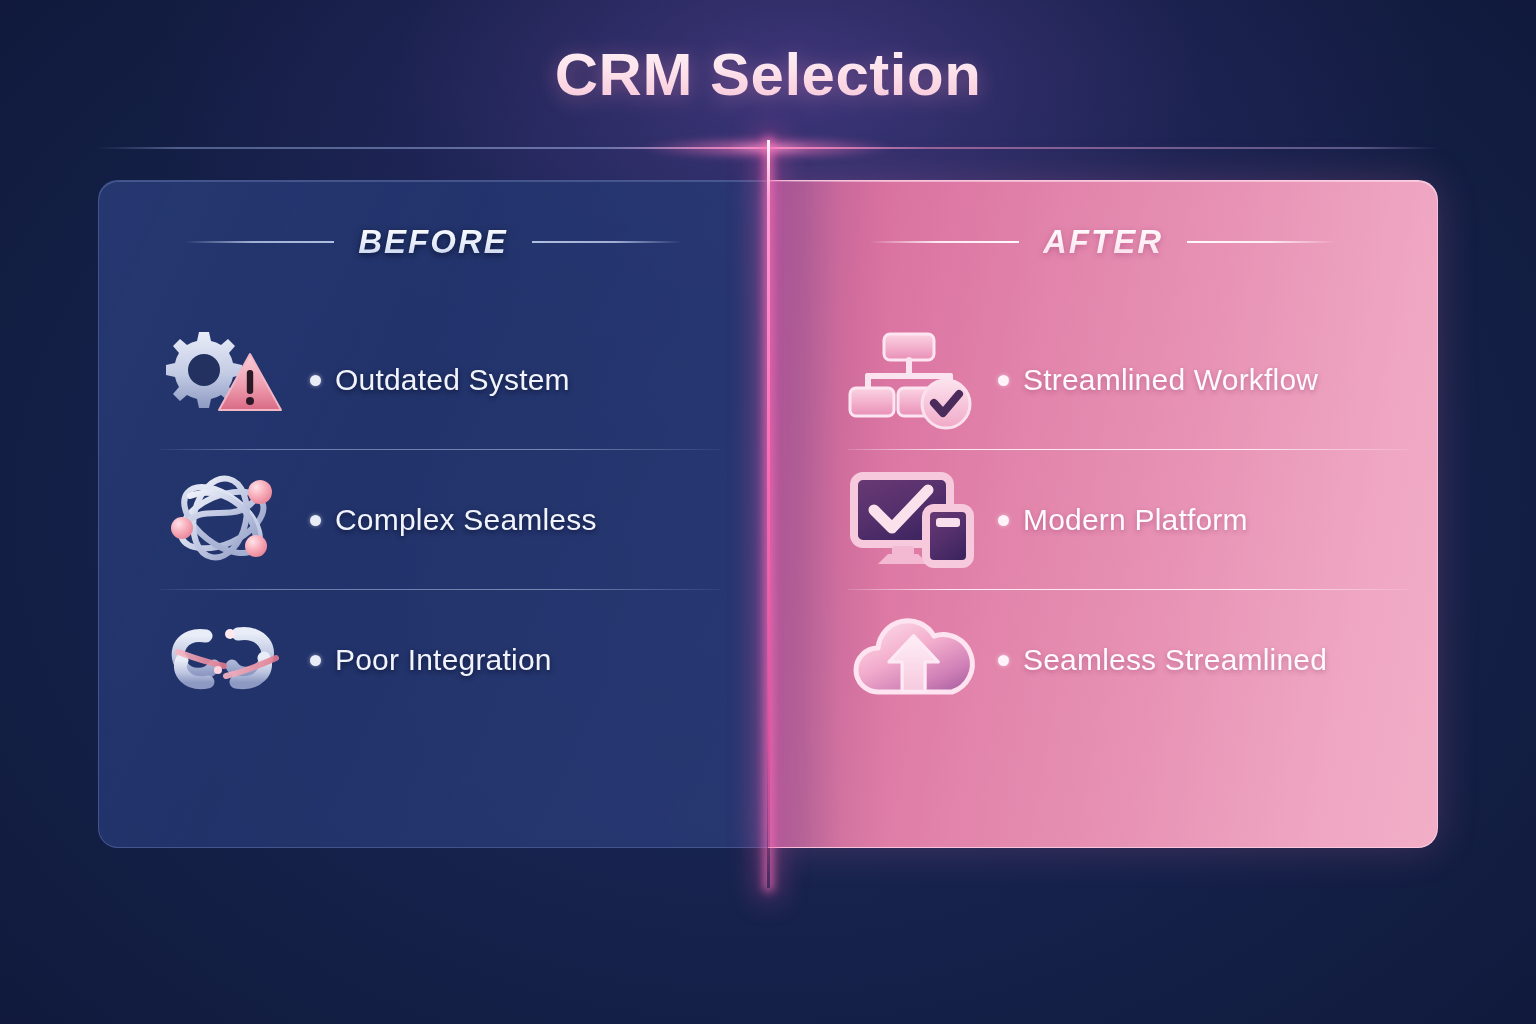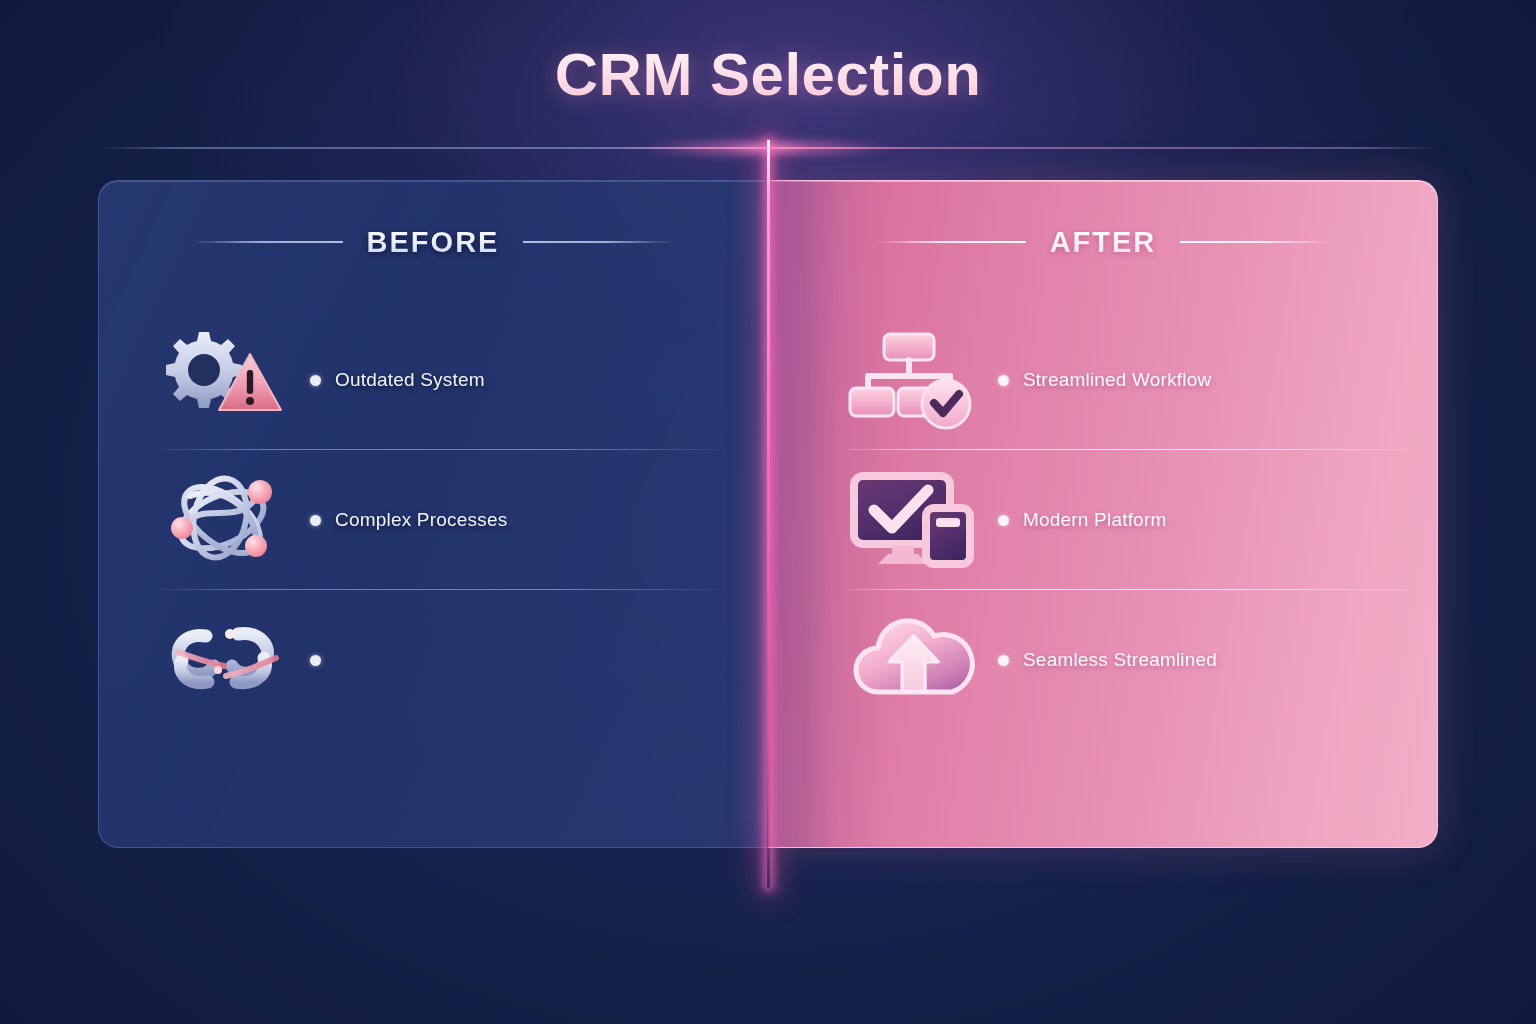--- a/index.html
+++ b/index.html
@@ -107,21 +107,21 @@
   .sec-head.before .sec-line.r{
     background:linear-gradient(90deg, rgba(200,215,245,0.85) 0%, rgba(200,215,245,0.75) 55%, rgba(190,205,240,0) 100%);
   }
   .sec-head.after .sec-line{
     background:linear-gradient(90deg, rgba(255,240,248,0) 0%, rgba(255,246,250,0.9) 45%, rgba(255,250,253,1) 100%);
   }
   .sec-head.after .sec-line.r{
     background:linear-gradient(90deg, rgba(255,250,253,1) 0%, rgba(255,246,250,0.9) 55%, rgba(255,240,248,0) 100%);
   }
   .sec-title{
-    font-size:29px;font-weight:700;letter-spacing:2px;
+    font-size:33px;font-weight:700;letter-spacing:2px;font-style:italic;
   }
   .sec-title.before{
     background:linear-gradient(180deg,#ffffff 0%,#e6ecfa 55%,#bfcce8 100%);
     -webkit-background-clip:text;background-clip:text;-webkit-text-fill-color:transparent;color:transparent;
     filter:drop-shadow(0 2px 3px rgba(6,14,40,0.75));
   }
   .sec-title.after{
     background:linear-gradient(180deg,#ffffff 0%,#fdeef4 55%,#f8d9e6 100%);
     -webkit-background-clip:text;background-clip:text;-webkit-text-fill-color:transparent;color:transparent;
     filter:drop-shadow(0 2px 3px rgba(150,60,110,0.45));
@@ -149,21 +149,21 @@
     width:150px;min-width:150px;height:108px;
     display:flex;align-items:center;justify-content:flex-start;
   }
   .label-wrap{display:flex;align-items:center;gap:14px;}
   .bullet{
     width:11px;height:11px;border-radius:50%;flex:0 0 auto;
     background:#e9edf7;box-shadow:0 0 4px rgba(255,255,255,0.5);
   }
   .list.after .bullet{background:#fdf3f8;}
   .label{
-    font-size:19px;font-weight:400;letter-spacing:0.2px;white-space:nowrap;
+    font-size:30px;font-weight:400;letter-spacing:0.2px;white-space:nowrap;
   }
   .list.before .label{
     color:#f1f4fc;text-shadow:0 2px 5px rgba(4,10,34,0.65);
   }
   .list.after .label{
     color:#fffafd;text-shadow:0 2px 5px rgba(140,55,105,0.45);
   }
   svg{display:block;overflow:visible;}
 </style>
 </head>
@@ -249,21 +249,21 @@
             <path d="M22,62 C44,30 78,66 100,26"></path>
             <path d="M30,30 C58,18 96,40 96,76"></path>
           </g>
           <circle cx="22" cy="62" r="11" fill="url(#nodeG)"></circle>
           <circle cx="100" cy="26" r="12" fill="url(#nodeG)"></circle>
           <circle cx="96" cy="80" r="11" fill="url(#nodeG)"></circle>
         </svg>
       </div>
       <div class="label-wrap">
         <span class="bullet"></span>
-        <span class="label">Complex Processes</span>
+        <span class="label">Complex Seamless</span>
       </div>
       <div class="sep"></div>
     </div>
 
     <div class="row last">
       <div class="icon-slot">
         <svg width="150" height="108" viewBox="0 0 150 108">
           <defs>
             <linearGradient id="chainG" x1="0" y1="0" x2="0" y2="1">
               <stop offset="0%" stop-color="#e9edf8"></stop>
@@ -284,20 +284,21 @@
           <g stroke="url(#breakG)" stroke-width="6" stroke-linecap="round" fill="none" opacity="0.9">
             <path d="M18,46 C34,52 46,56 64,60"></path>
             <path d="M66,70 C84,66 98,60 116,52"></path>
           </g>
           <circle cx="70" cy="28" r="5" fill="#ffe9ee"></circle>
           <circle cx="58" cy="64" r="4" fill="#ffd4de"></circle>
         </svg>
       </div>
       <div class="label-wrap">
         <span class="bullet"></span>
+        <span class="label">Poor Integration</span>
       </div>
 
     </div>
 
   </div>
 
   <div class="list after">
 
     <div class="row">
       <div class="icon-slot">

